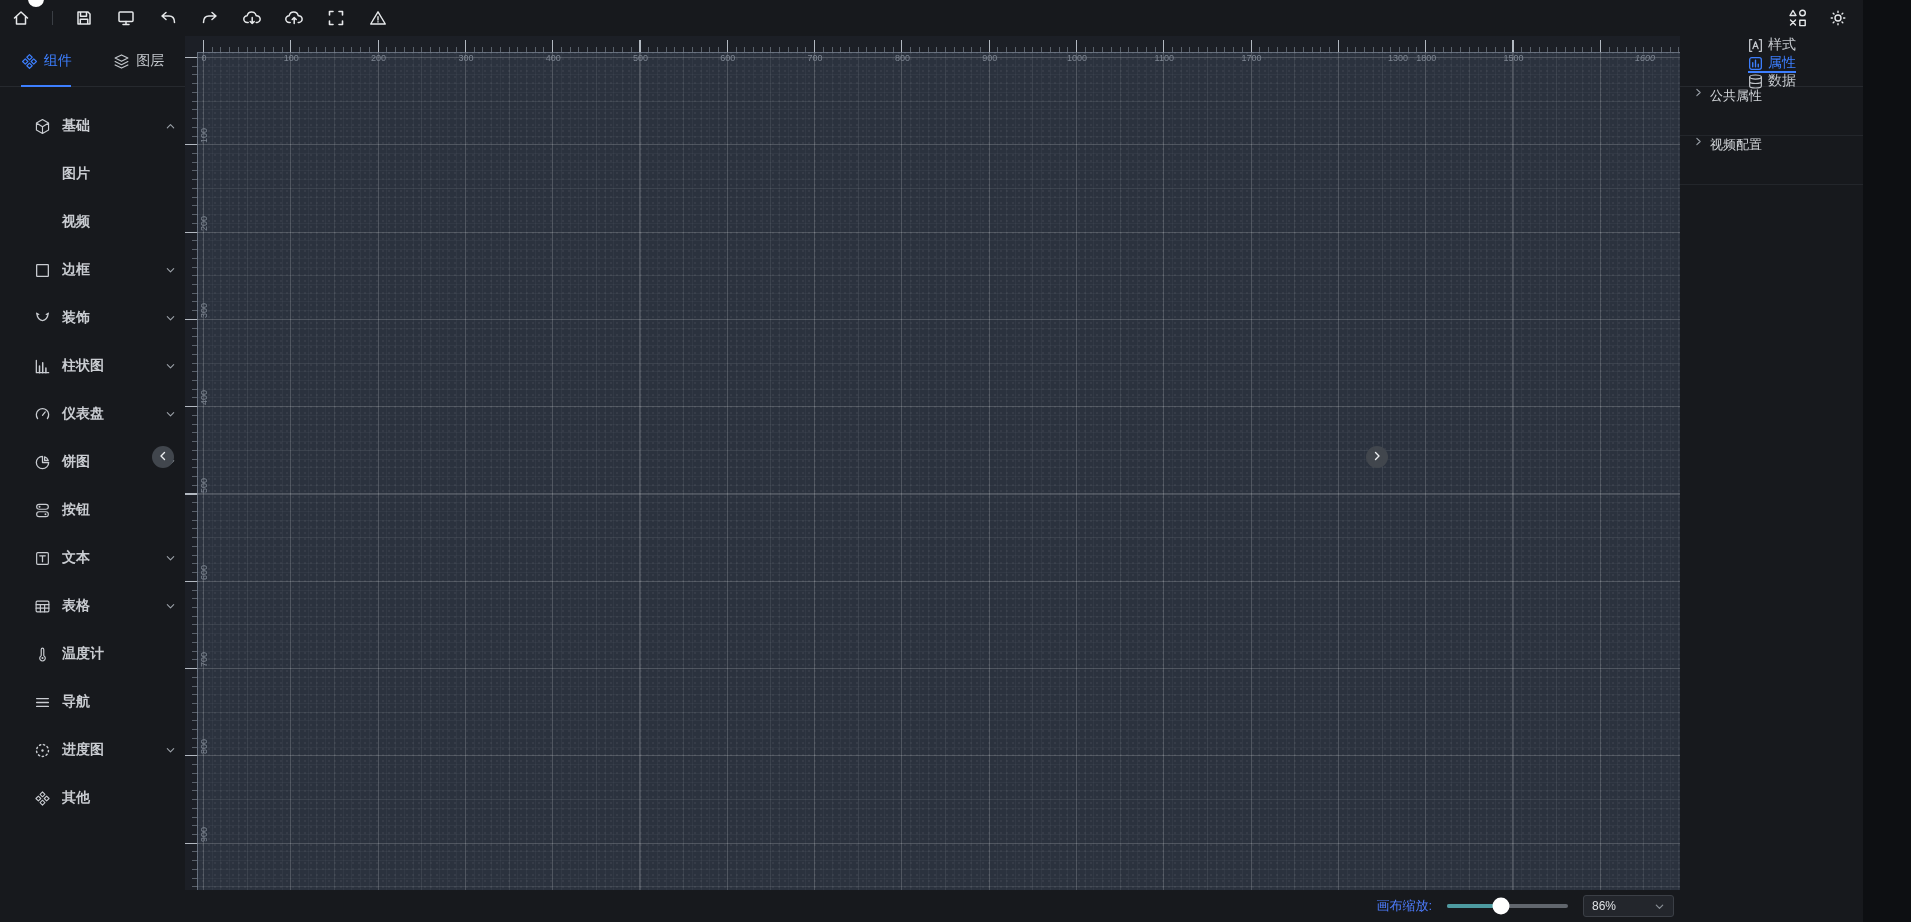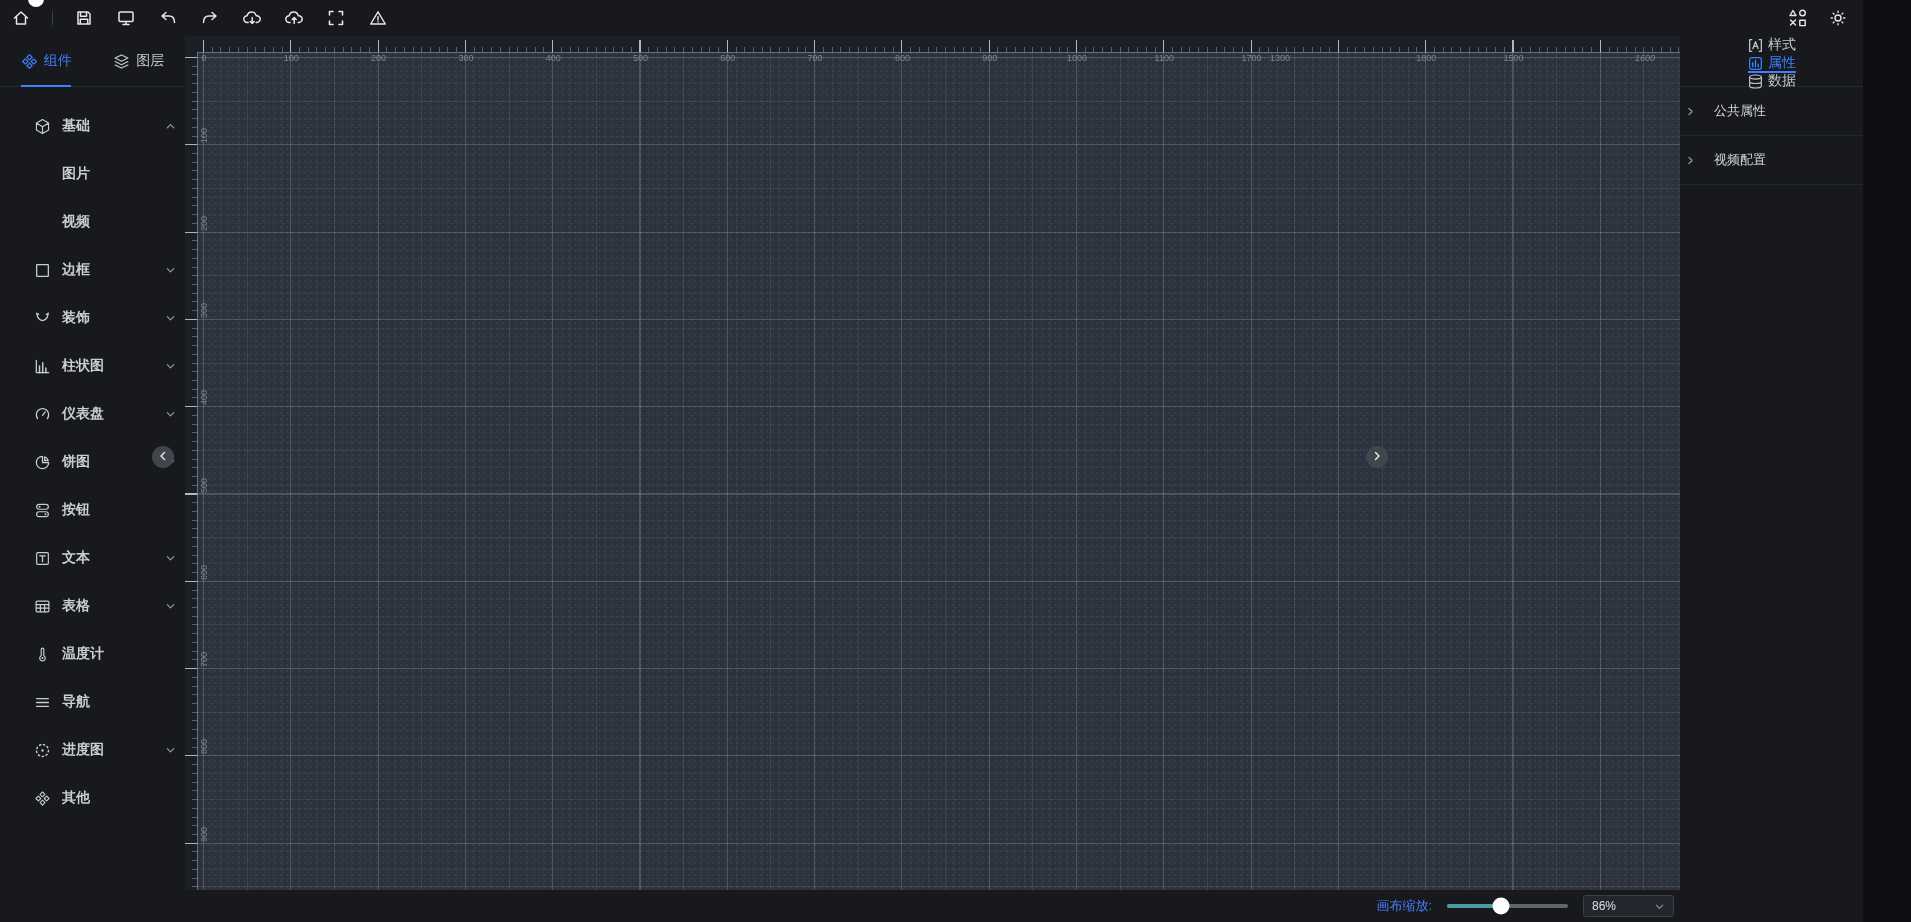--- a/index.html
+++ b/index.html
@@ -70,21 +70,21 @@
     display:flex;align-items:center;justify-content:space-between;padding:0 8px;font-size:12px;color:#dfe2e5;box-sizing:border-box;cursor:pointer;}
   .zoom-select .sel-chevron{color:#8a9097;display:flex;}
 
   
   .rightpanel{position:absolute;left:1680px;top:36px;right:0;bottom:0;background:#17191d;z-index:10;}
   .rp-tabs{height:50px;display:flex;align-items:center;justify-content:space-between;padding:0 12px;border-bottom:1px solid #26292e;flex-direction:column;}
   .rp-tab{display:flex;align-items:center;gap:4px;font-size:14px;color:#c3c7cc;position:relative;height:100%;cursor:pointer;}
   .rp-tab.active{color:#3d7fff;}
   .rp-tab.active::after{content:"";position:absolute;left:50%;transform:translateX(-50%);bottom:-1px;width:48px;height:2px;background:#3d7fff;}
   .rp-tab .rp-ticon{display:flex;align-items:center;}
-  .rp-section{height:48px;display:flex;align-items:center;gap:18px;padding-left:5px;border-bottom:1px solid #23262b;font-size:13px;color:#d3d6da;cursor:pointer;}
+  .rp-section{height:48px;display:flex;align-items:flex-start;gap:6px;padding-left:13px;border-bottom:1px solid #23262b;font-size:13px;color:#d3d6da;cursor:pointer;}
   .rp-section .sec-chevron{display:flex;color:#9aa0a8;}
 </style>
 </head>
 <body>
 
 <div id="stage">
 
   <div class="topbar">
     <div class="tb-left" id="tb-left">
         <div class="tb-icon">
@@ -358,21 +358,21 @@
         <span class="h-label" style="left: 280.9px;">300</span>
         <span class="h-label" style="left: 368.2px;">400</span>
         <span class="h-label" style="left: 455.5px;">500</span>
         <span class="h-label" style="left: 542.8px;">600</span>
         <span class="h-label" style="left: 630.1px;">700</span>
         <span class="h-label" style="left: 717.4px;">800</span>
         <span class="h-label" style="left: 804.7px;">900</span>
         <span class="h-label" style="left: 892px;">1000</span>
         <span class="h-label" style="left: 979.3px;">1100</span>
         <span class="h-label" style="left: 1066.6px;">1700</span>
-        <span class="h-label" style="left: 1095px; text-align: right;">1300</span>
+        <span class="h-label" style="left: 1213px; text-align: right;">1300</span>
         <span class="h-label" style="left: 1241.2px;">1800</span>
         <span class="h-label" style="left: 1328.5px;">1500</span>
         <span class="h-label" style="left: 1460px; font-style: italic;">1600</span>
         <span class="v-label" style="top: 92.3px;">100</span>
         <span class="v-label" style="top: 179.6px;">200</span>
         <span class="v-label" style="top: 266.9px;">300</span>
         <span class="v-label" style="top: 354.2px;">400</span>
         <span class="v-label" style="top: 441.5px;">500</span>
         <span class="v-label" style="top: 528.8px;">600</span>
         <span class="v-label" style="top: 616.1px;">700</span>

